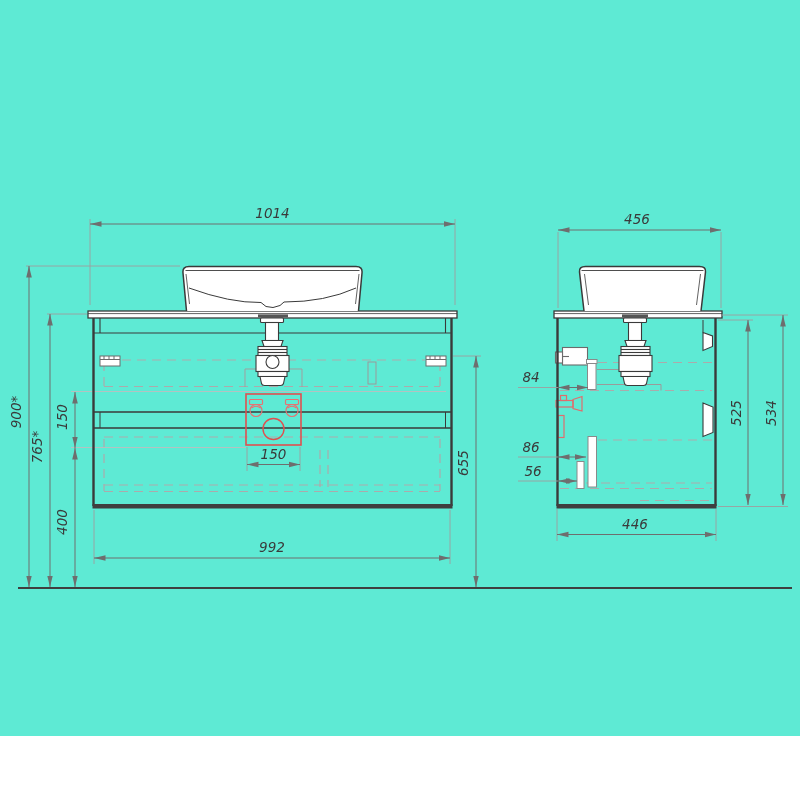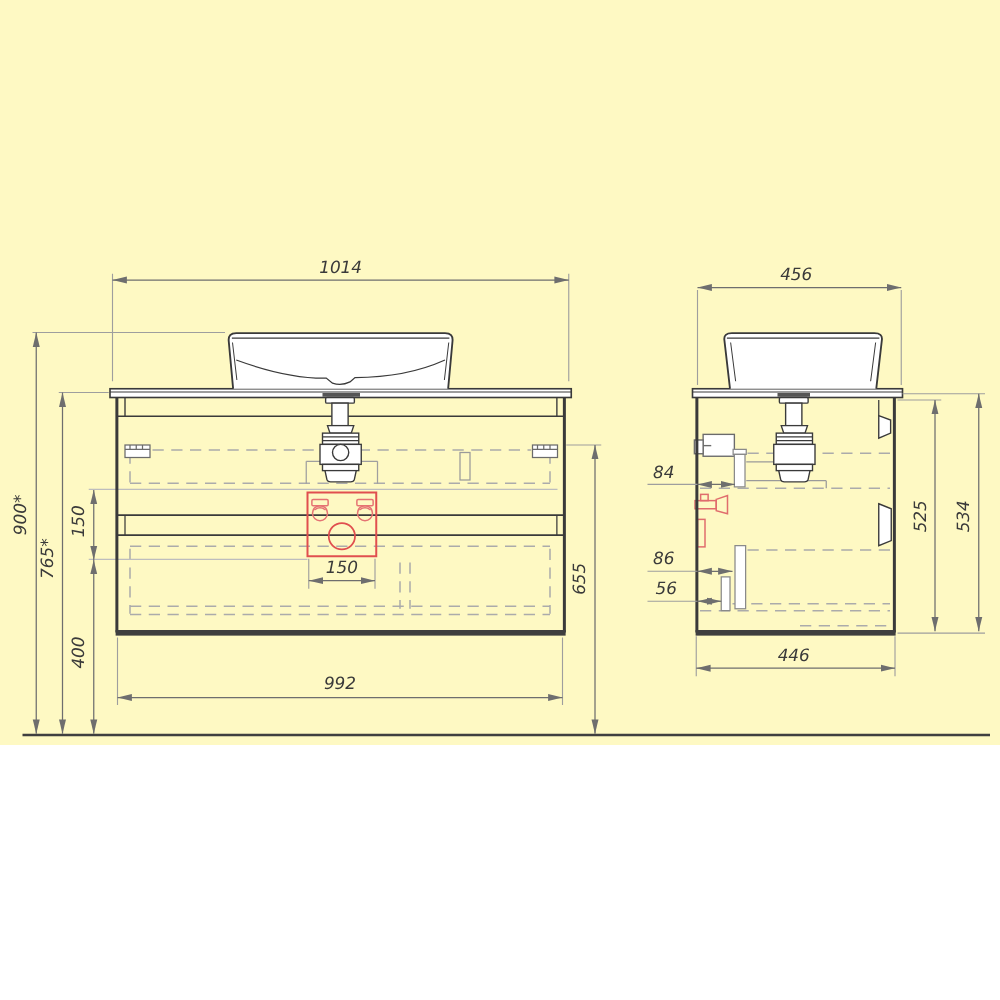--- a/index.html
+++ b/index.html
@@ -1,16 +1,16 @@
 <!DOCTYPE html>
 <html><head>
 <meta charset="utf-8">
 <style>
   html,body{margin:0;padding:0;background:#fff;}
-  .canvas{position:relative;width:800px;height:596px;background:#fef9c3;overflow:hidden;
+  .canvas{position:relative;width:800px;height:736px;background:#5eead4;overflow:hidden;
           font-family:"DejaVu Sans",sans-serif;}
   svg text{font-family:"DejaVu Sans",sans-serif;font-style:italic;fill:#3a3a3a;}
   .dimtxt{font-size:13.5px;}
 </style>
 </head>
 <body>
 
 <div class="canvas">
 <svg width="800" height="800" viewBox="0 0 800 800">
   <defs>

